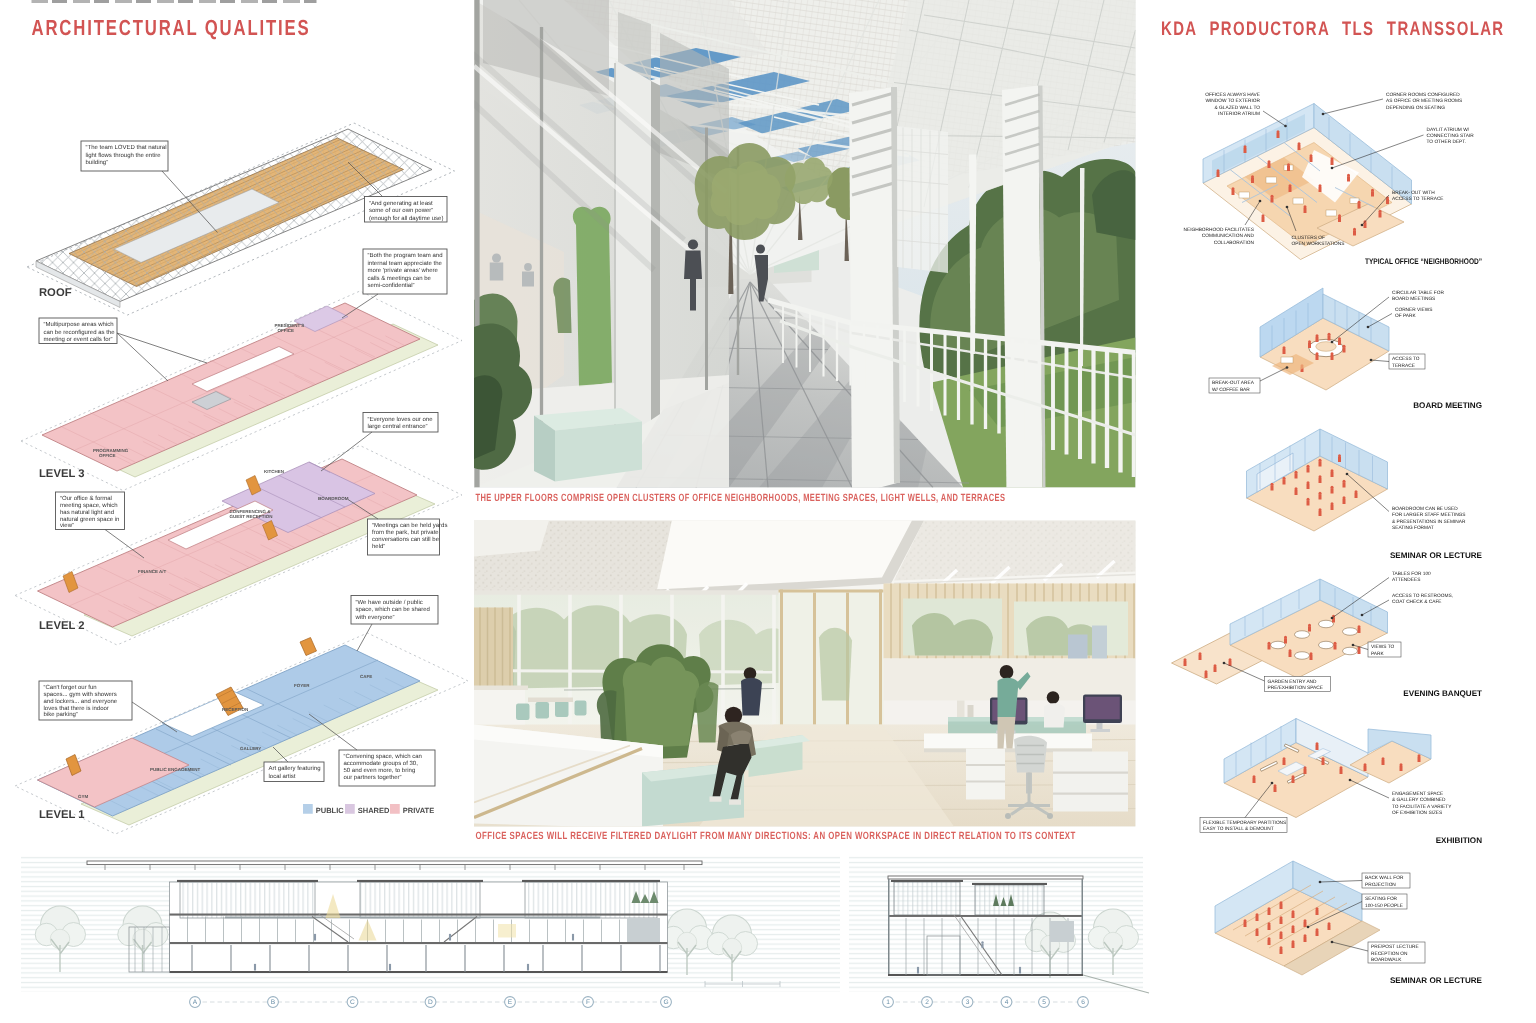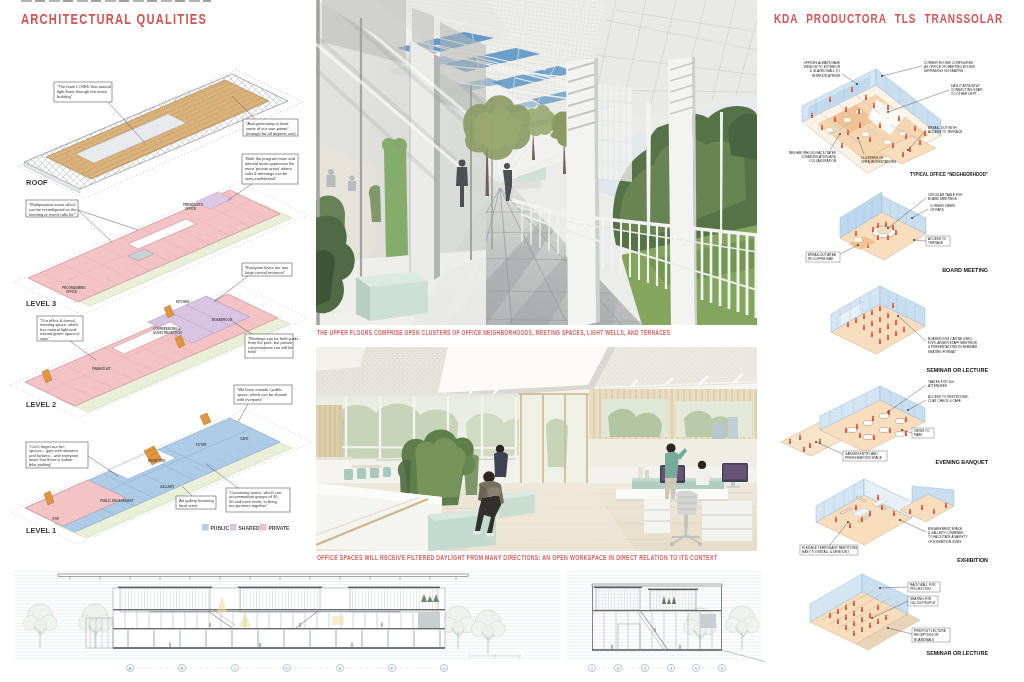--- a/index.html
+++ b/index.html
@@ -504,21 +504,21 @@
 <g>
 <circle cx="386" cy="118" r="4.2" fill="#2c241f"></circle>
 <path d="M380,124 C384,121 391,121 394,125 L393,138 L380,138 Z" fill="#f0efec"></path>
 </g>
 
 </svg>
 </div>
 
 <div class="abs" style="left:317px;top:554px;font-size:7px;font-weight:bold;letter-spacing:0.4px;color:#da625e;white-space:nowrap;transform:scaleX(0.748);transform-origin:left top;">OFFICE SPACES WILL RECEIVE FILTERED DAYLIGHT FROM MANY DIRECTIONS: AN OPEN WORKSPACE IN DIRECT RELATION TO ITS CONTEXT</div>
 
-<div class="abs" id="leftcol" style="left:0;top:30px;width:320px;height:515px;">
+<div class="abs" id="leftcol" style="left:0;top:42px;width:320px;height:515px;">
 <svg width="320" height="515" viewBox="0 0 320 515" font-family="Liberation Sans, sans-serif">
 <defs>
 <pattern id="hatch" width="7" height="7" patternUnits="userSpaceOnUse">
 <path d="M0,7 L7,0 M-1,1 L1,-1 M6,8 L8,6" stroke="#a7adb1" stroke-width="0.5" fill="none"></path>
 <path d="M0,0 L7,7 M6,-1 L8,1 M-1,6 L1,8" stroke="#a7adb1" stroke-width="0.5" fill="none"></path>
 </pattern>
 <pattern id="panels" width="7" height="4.2" patternUnits="userSpaceOnUse" patternTransform="rotate(-24)">
 <rect width="7" height="4.2" fill="#e4b678"></rect>
 <line x1="0" y1="0" x2="7" y2="0" stroke="#96703f" stroke-width="0.55"></line>
 <line x1="0" y1="2.1" x2="7" y2="2.1" stroke="#cfa263" stroke-width="0.35"></line>

